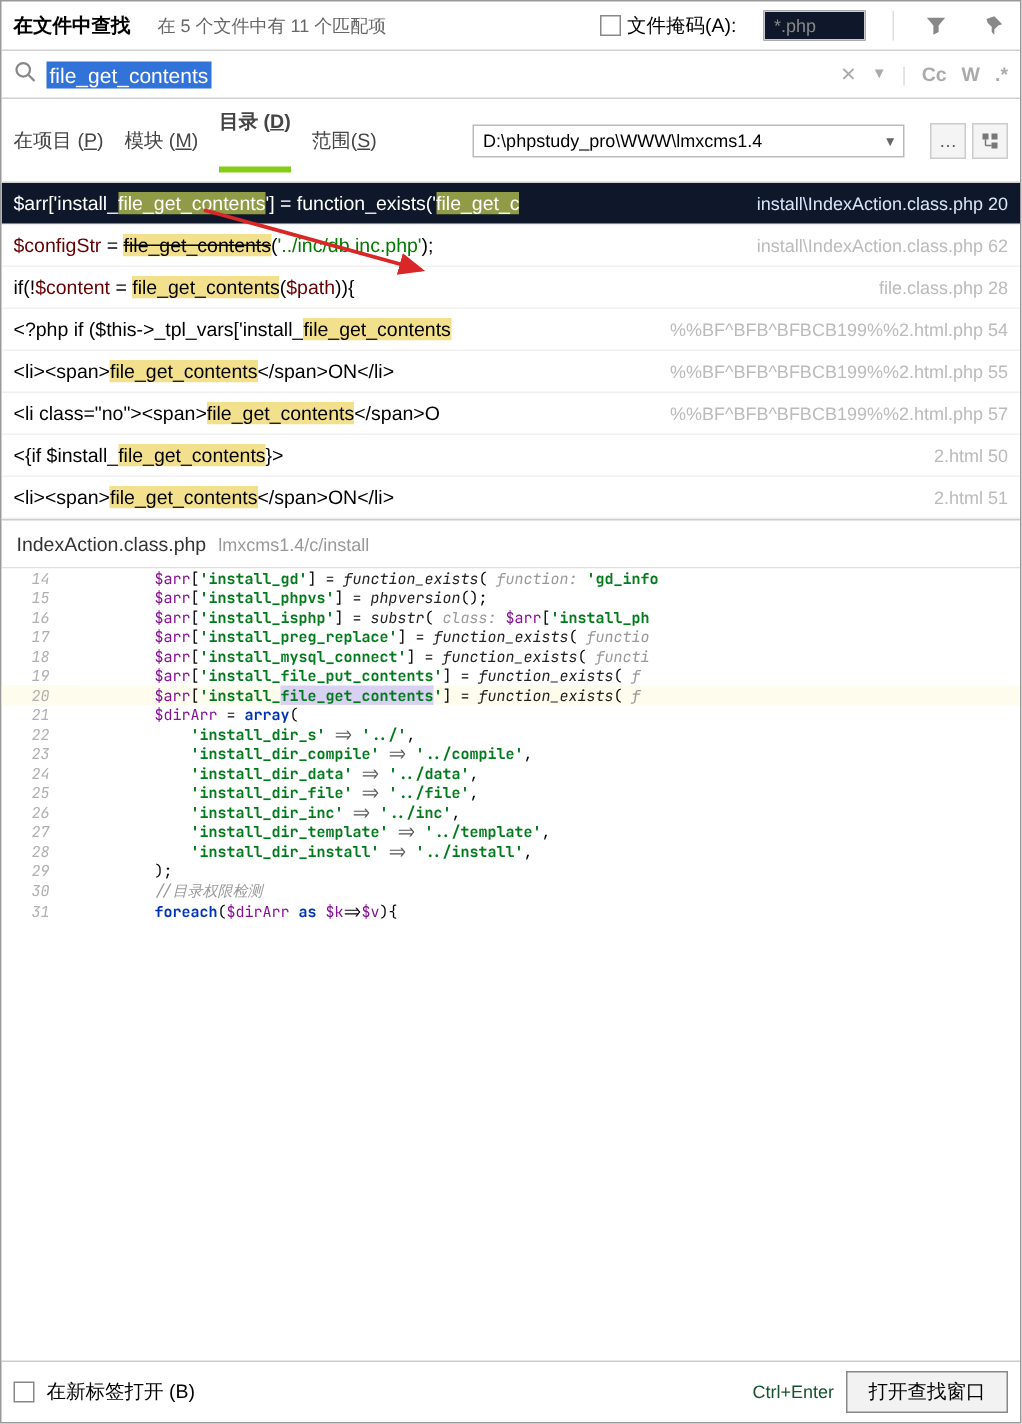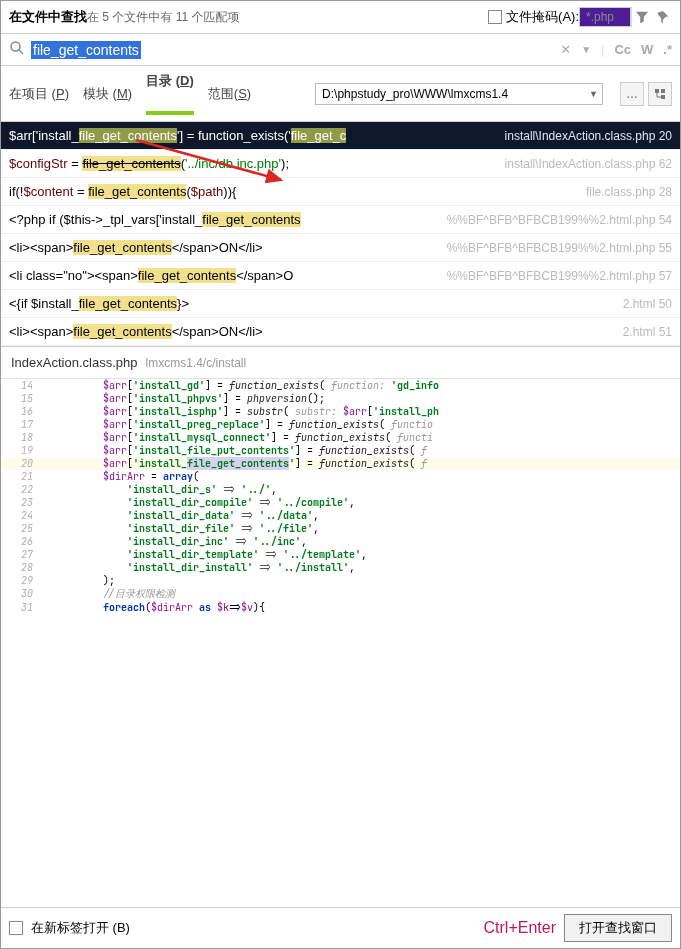--- a/index.html
+++ b/index.html
@@ -1,22 +1,22 @@
 <!DOCTYPE html>
 <html><head>
 <meta charset="utf-8">
 <style>
 * { margin: 0; padding: 0; box-sizing: border-box; }
 body { font-family: "Microsoft YaHei", Arial, sans-serif; font-size: 13px; color: #000; background: #fff; width: 681px; height: 949px; border: 1px solid #999; display: flex; flex-direction: column; overflow: hidden; }
-.topbar { display: flex; align-items: center; padding: 6px 8px; border-bottom: 1px solid #d0d0d0; gap: 0; }
+.topbar { display: flex; align-items: center; padding: 6px 8px; border-bottom: 1px solid #d0d0d0; gap: 18px; }
 .topbar .title { font-weight: bold; }
 .topbar .subtitle { color: #666; font-size: 12px; }
 .filemask-label { display: flex; align-items: center; gap: 4px; }
 .filemask-cb { width: 14px; height: 14px; border: 1px solid #888; }
-.filemask-input { border: 1px solid #ccc; padding: 2px 6px; width: 52px; color: #888; font-size: 12px; background: #4c1d95; }
+.filemask-input { border: 1px solid #ccc; padding: 2px 6px; width: 68px; color: #888; font-size: 12px; background: #0f172a; }
 .iconbtn { width: 20px; height: 20px; display: inline-flex; align-items: center; justify-content: center; color: #888; cursor: pointer; }
 .searchrow { display: flex; align-items: center; padding: 6px 8px; gap: 6px; border-bottom: 1px solid #d0d0d0; }
 .searchrow .magnify { color: #888; }
 .searchinput { flex: 1; border: none; outline: none; font-size: 14px; }
 .searchinput .selected { background: #3173d9; color: #fff; padding: 1px 2px; }
 .rightctrls { display: flex; gap: 10px; align-items: center; color: #aaa; }
 .scope-row { display: flex; align-items: center; padding: 6px 8px; gap: 14px; border-bottom: 1px solid #d0d0d0; }
 .scope-tab { color: #444; cursor: pointer; font-size: 13px; }
 .scope-tab .hotkey { text-decoration: underline; }
 .scope-tab.active { font-weight: bold; border-bottom: 4px solid #84cc16; padding-bottom: 21px; }
@@ -48,21 +48,21 @@
 .k-str { color: #007a1a; font-weight: bold; }
 .k-fn { font-style: italic; color: #222; }
 .k-hint { color: #999; font-style: italic; }
 .k-kw { color: #0033b3; font-weight: bold; }
 .k-arrow { color: #555; }
 .k-comment { color: #999; font-style: italic; }
 .sel-token { background: #d8d1f2; }
 .bottombar { border-top: 1px solid #ccc; padding: 6px 8px; display: flex; align-items: center; gap: 8px; }
 .bottombar .cb { width: 14px; height: 14px; border: 1px solid #888; }
 .bottombar .spacer { flex: 1; }
-.bottombar .hint { color: #be185d; font-size: 16px; }
+.bottombar .hint { color: #14532d; font-size: 12px; }
 .openbtn { border: 1px solid #888; background: #f2f2f2; padding: 4px 14px; cursor: pointer; font-size: 13px; }
 </style>
 </head>
 <body>
 
 <div class="topbar">
   <span class="title">在文件中查找</span>
   <span class="subtitle">在 5 个文件中有 11 个匹配项</span>
   <div style="flex:1"></div>
   <label class="filemask-label">
@@ -172,21 +172,21 @@
     <div class="line">
       <div class="gutter">14</div>
       <div class="codecell">        <span class="k-var">$arr</span>[<span class="k-str">'install_gd'</span>] = <span class="k-fn">function_exists</span>( <span class="k-hint">function:</span> <span class="k-str">'gd_info</span></div>
     </div>
     <div class="line">
       <div class="gutter">15</div>
       <div class="codecell">        <span class="k-var">$arr</span>[<span class="k-str">'install_phpvs'</span>] = <span class="k-fn">phpversion</span>();</div>
     </div>
     <div class="line">
       <div class="gutter">16</div>
-      <div class="codecell">        <span class="k-var">$arr</span>[<span class="k-str">'install_isphp'</span>] = <span class="k-fn">substr</span>( <span class="k-hint">substr:</span> <span class="k-var">$arr</span>[<span class="k-str">'install_ph</span></div>
+      <div class="codecell">        <span class="k-var">$arr</span>[<span class="k-str">'install_isphp'</span>] = <span class="k-fn">substr</span>( <span class="k-hint">class:</span> <span class="k-var">$arr</span>[<span class="k-str">'install_ph</span></div>
     </div>
     <div class="line">
       <div class="gutter">17</div>
       <div class="codecell">        <span class="k-var">$arr</span>[<span class="k-str">'install_preg_replace'</span>] = <span class="k-fn">function_exists</span>( <span class="k-hint">functio</span></div>
     </div>
     <div class="line">
       <div class="gutter">18</div>
       <div class="codecell">        <span class="k-var">$arr</span>[<span class="k-str">'install_mysql_connect'</span>] = <span class="k-fn">function_exists</span>( <span class="k-hint">functi</span></div>
     </div>
     <div class="line">

